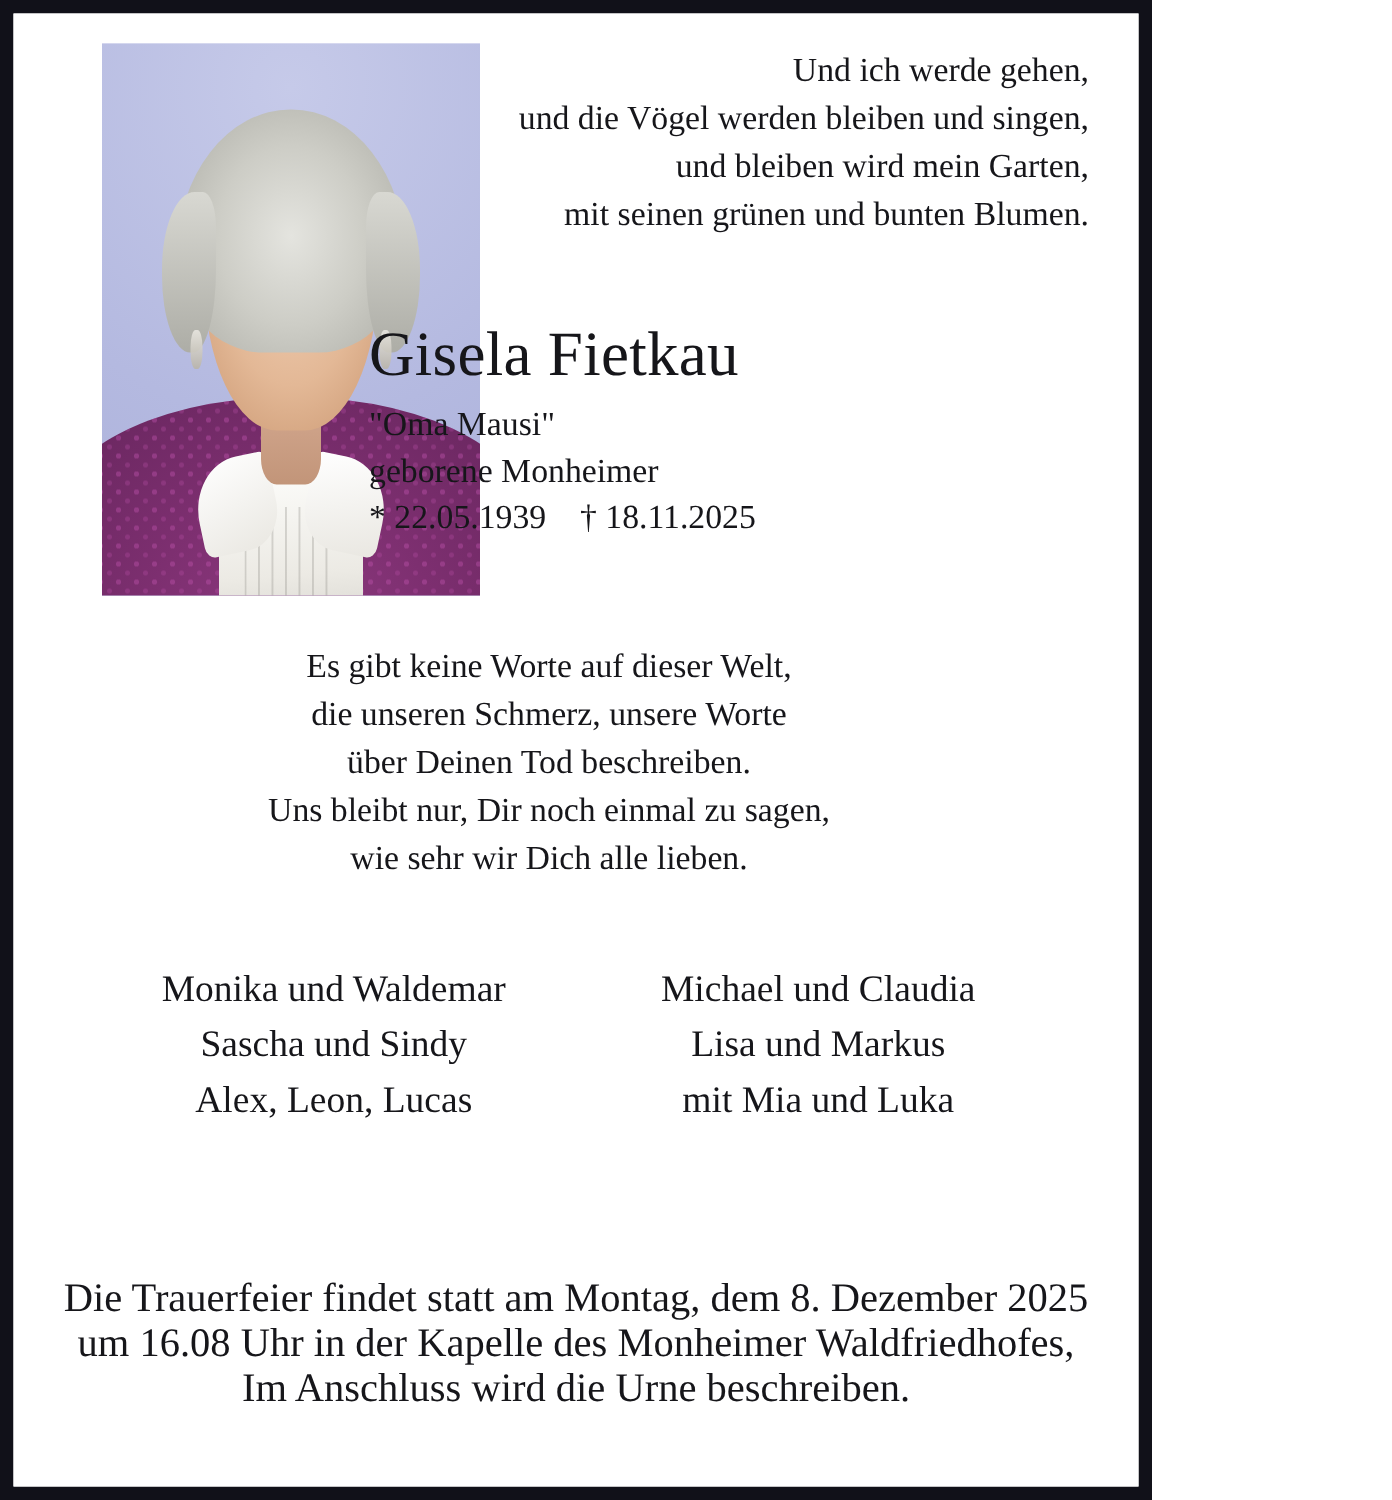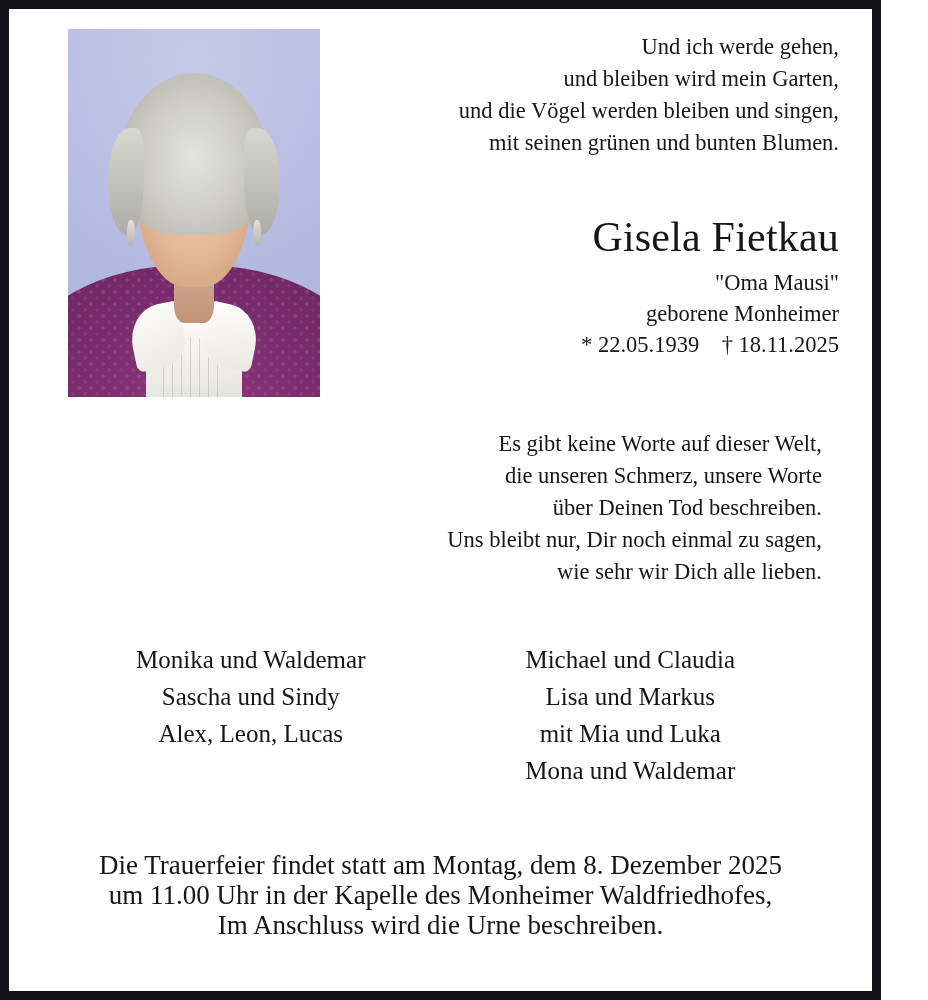--- a/index.html
+++ b/index.html
@@ -12,21 +12,21 @@
     height: 1000px;
     font-family: "Liberation Serif", "DejaVu Serif", serif;
     color: #16161a;
     overflow: hidden;
   }
 
   
   .notice-frame {
     position: absolute;
     left: 0; top: 0;
-    width: 881px;
+    width: 768px;
     height: 1000px;
     box-sizing: border-box;
     border: 9px solid #111119;
     background: #ffffff;
   }
   .notice-inner {
     position: relative;
     width: 100%;
     height: 100%;
     background: #ffffff;
@@ -226,21 +226,21 @@
     text-align: right;
     font-size: 22.5px;
     line-height: 32px;
   }
 
   .name-block {
     position: absolute;
     right: 33px;
     top: 203px;
     width: 480px;
-    text-align: right;
+    text-align: left;
   }
   .deceased-name {
     font-size: 42px;
     line-height: 50px;
     letter-spacing: .2px;
     white-space: nowrap;
   }
   .nickname {
     font-size: 22.5px;
     line-height: 31px;
@@ -254,21 +254,21 @@
     font-size: 22.5px;
     line-height: 31px;
     white-space: pre;
   }
 
   .verse-mid {
     position: absolute;
     left: 0;
     right: 0;
     top: 419px;
-    text-align: right;
+    text-align: center;
     font-size: 22.5px;
     line-height: 32px;
     padding-right: 50px;
     margin-left: 14px;
   }
 
   .mourners {
     position: absolute;
     left: 52px;
     right: 52px;
@@ -322,22 +322,22 @@
           </div>
         </div>
         <div class="p-hair"></div>
         <div class="p-ear l"></div>
         <div class="p-ear r"></div>
       </div>
     </div>
 
     <div class="verse-top">
       <span class="line">Und ich werde gehen,</span>
+      <span class="line">und die Vögel werden bleiben und singen,</span>
       <span class="line">und bleiben wird mein Garten,</span>
-      <span class="line">und die Vögel werden bleiben und singen,</span>
       <span class="line">mit seinen grünen und bunten Blumen.</span>
     </div>
 
     <div class="name-block">
       <div class="deceased-name">Gisela Fietkau</div>
       <div class="nickname">"Oma Mausi"</div>
       <div class="maiden-name">geborene Monheimer</div>
       <div class="life-dates">* 22.05.1939    † 18.11.2025</div>
     </div>
 
@@ -352,24 +352,23 @@
     <div class="mourners">
       <div class="mourner-col">
         <span class="line">Monika und Waldemar</span>
         <span class="line">Sascha und Sindy</span>
         <span class="line">Alex, Leon, Lucas</span>
       </div>
       <div class="mourner-col">
         <span class="line">Michael und Claudia</span>
         <span class="line">Lisa und Markus</span>
         <span class="line">mit Mia und Luka</span>
-        <span class="line">Mona und Waldemar</span>
       </div>
     </div>
 
     <div class="service-info">
       <span class="line">Die Trauerfeier findet statt am Montag, dem 8. Dezember 2025</span>
-      <span class="line">um 11.00 Uhr in der Kapelle des Monheimer Waldfriedhofes,</span>
+      <span class="line">um 16.08 Uhr in der Kapelle des Monheimer Waldfriedhofes,</span>
       <span class="line">Im Anschluss wird die Urne beschreiben.</span>
     </div>
 
   </div>
 </div>
 
 </body></html>

